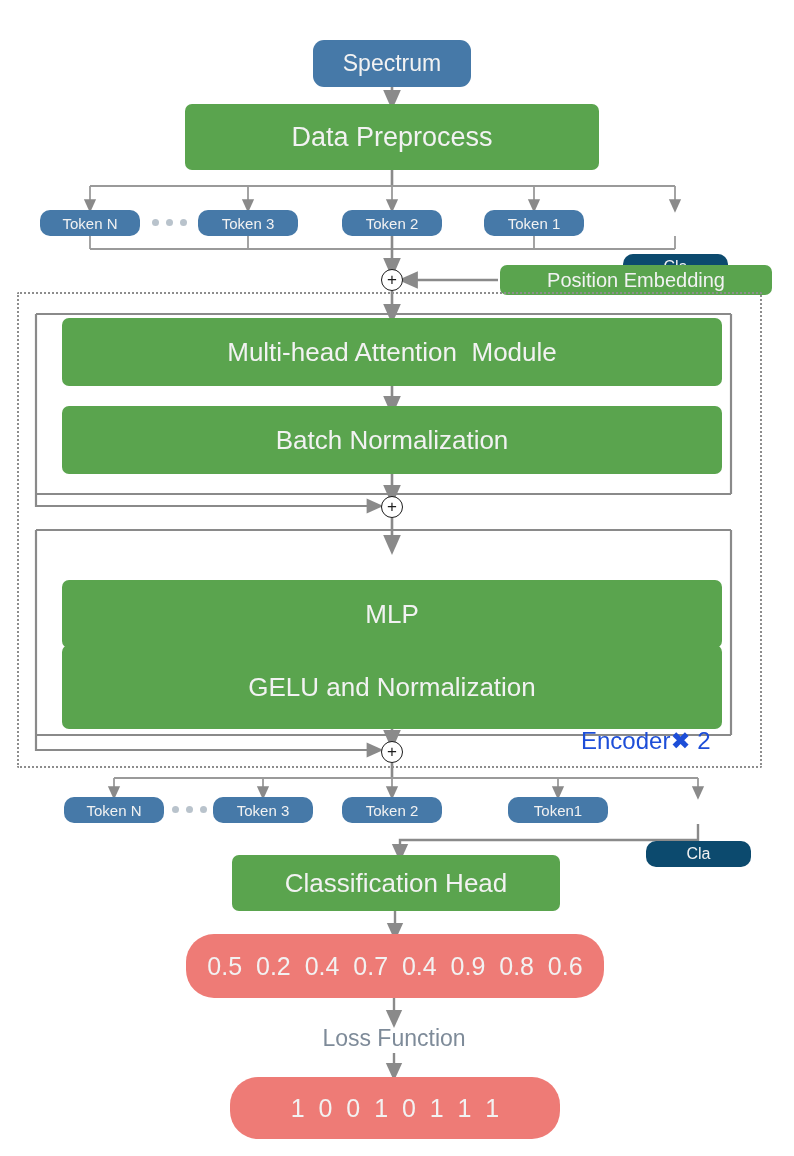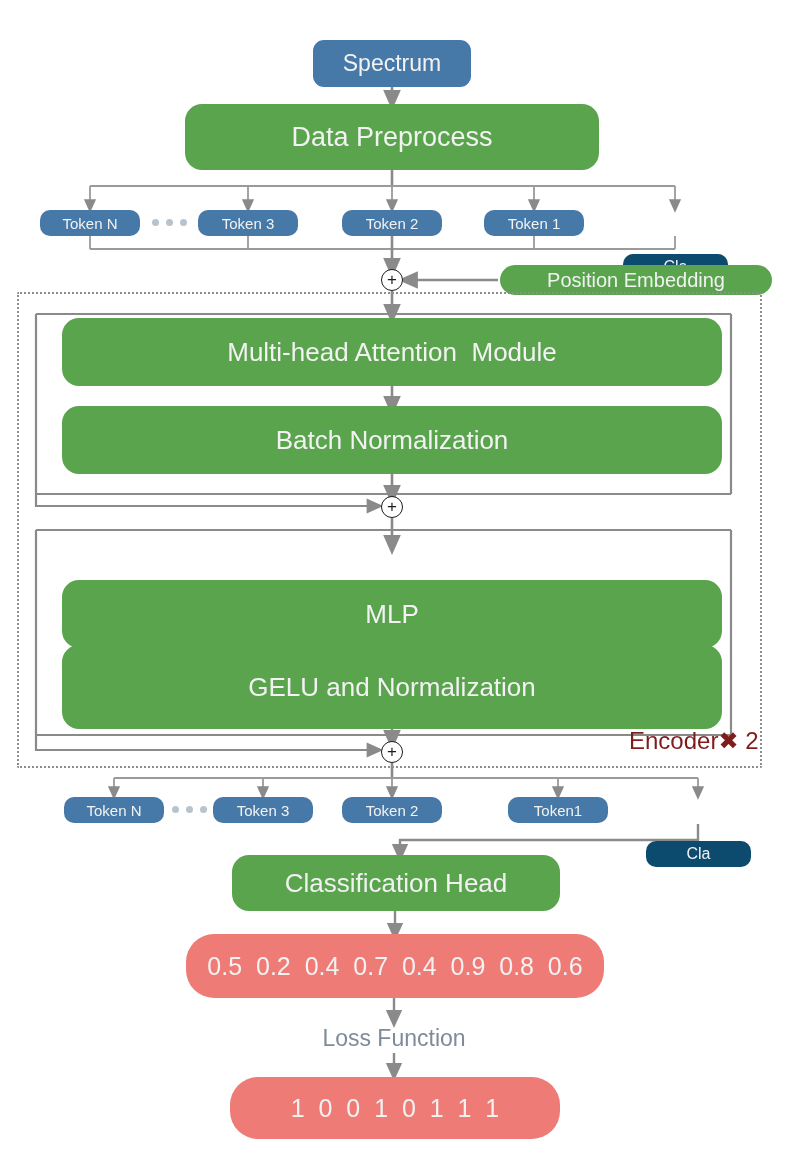--- a/index.html
+++ b/index.html
@@ -27,21 +27,21 @@
     display: flex;
     align-items: center;
     justify-content: center;
     color: #f2f2f2;
     text-align: center;
     line-height: 1;
     white-space: pre;
   }
   .green {
     background: #5aa44e;
-    border-radius: 17px;
+    border-radius: 7px;
   }
   .blue {
     background: #4679a8;
     border-radius: 11px;
     margin-top: 12px;
   }
   .red {
     background: #ee7b76;
     border-radius: 11px;
   }
@@ -52,26 +52,25 @@
     position: absolute;
     color: #7e8b99;
     white-space: pre;
     line-height: 1;
     display: flex;
     align-items: center;
     justify-content: center;
   }
   .enc-label {
     position: absolute;
-    color: #7f1d1d;
+    color: #1d4ed8;
     white-space: pre;
     display: flex;
     align-items: flex-start;
     line-height: 1;
-    margin-left: 48px;
   }
   .dots {
     position: absolute;
     display: flex;
     align-items: center;
     gap: 7px;
   }
   .dots i {
     display: block;
     width: 7px; height: 7px;

